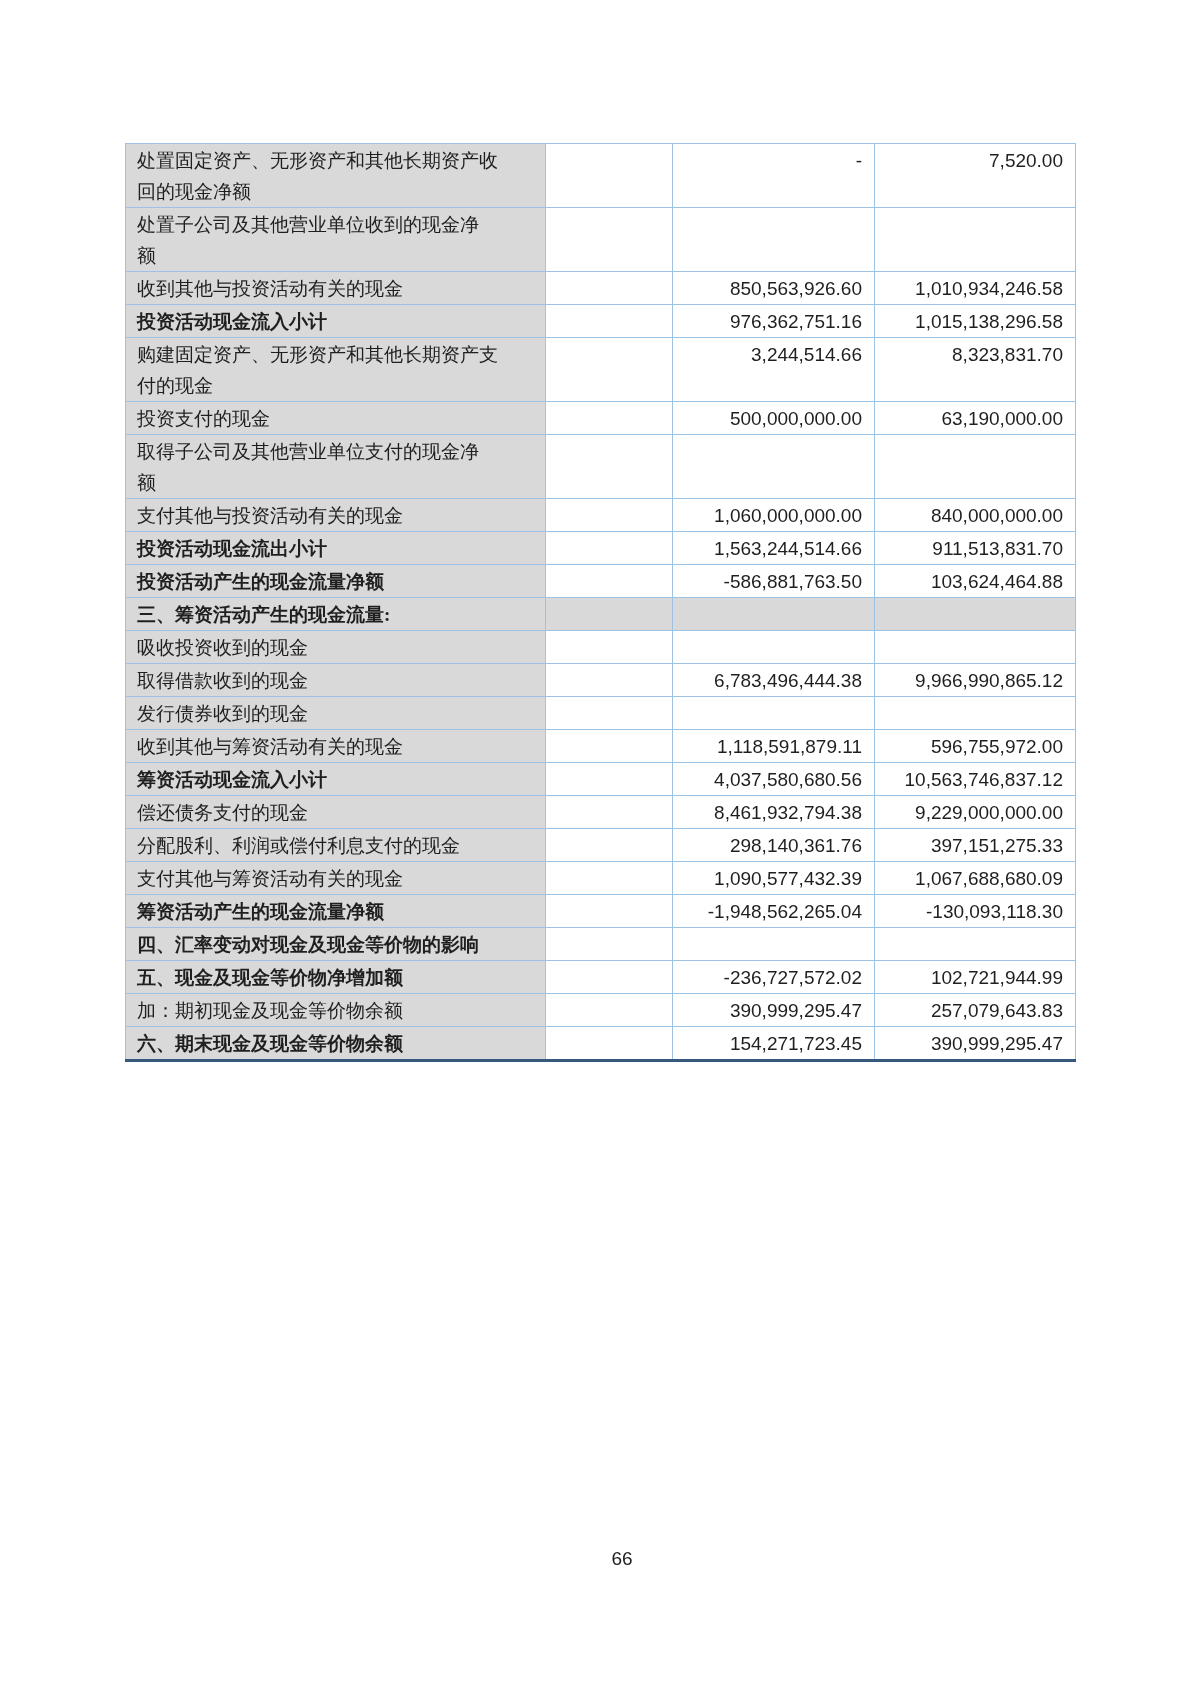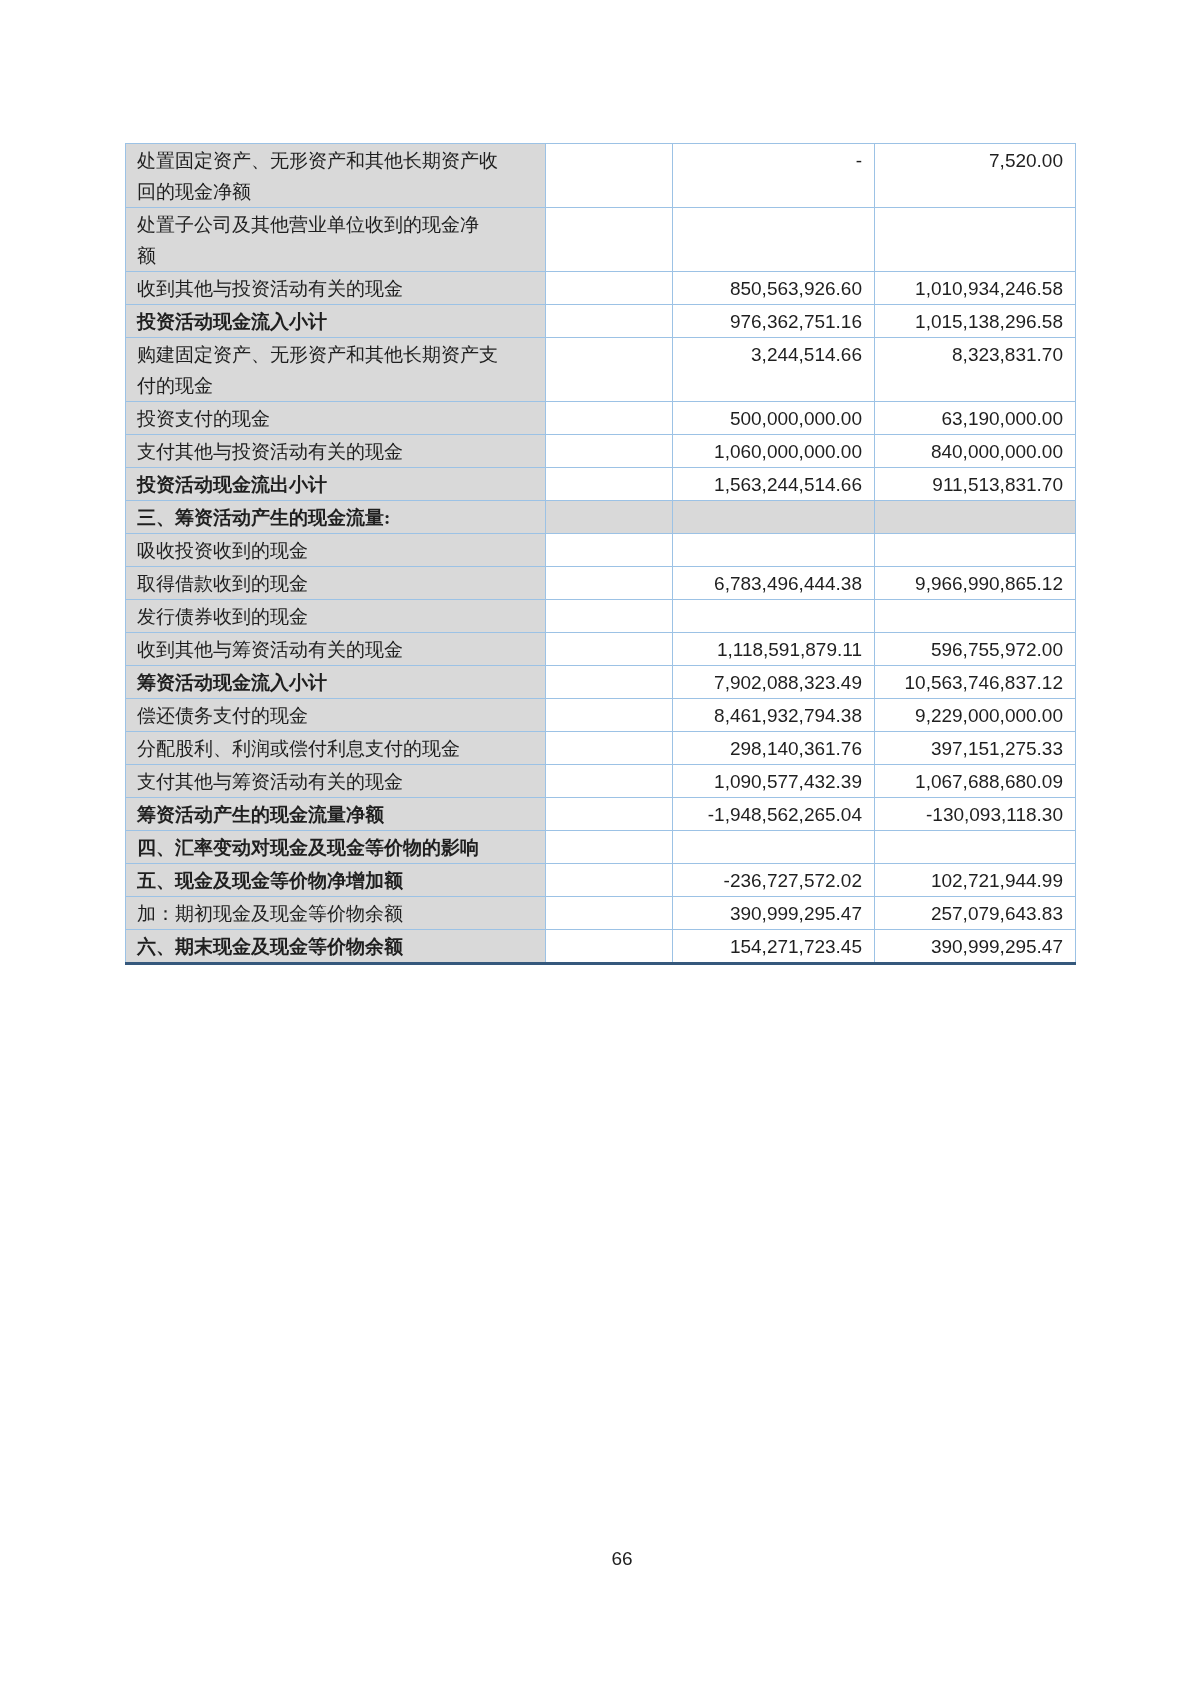--- a/index.html
+++ b/index.html
@@ -122,32 +122,45 @@
           <td class="c-note"></td>
           <td class="c-val">3,244,514.66</td>
           <td class="c-val">8,323,831.70</td>
         </tr>
         <tr class="r-item">
           <td class="c-label">投资支付的现金</td>
           <td class="c-note"></td>
           <td class="c-val">500,000,000.00</td>
           <td class="c-val">63,190,000.00</td>
         </tr>
+        <tr class="r-item two-line">
+          <td class="c-label">取得子公司及其他营业单位支付的现金净
+额</td>
+          <td class="c-note"></td>
+          <td class="c-val"></td>
+          <td class="c-val"></td>
+        </tr>
         <tr class="r-item">
           <td class="c-label">支付其他与投资活动有关的现金</td>
           <td class="c-note"></td>
           <td class="c-val">1,060,000,000.00</td>
           <td class="c-val">840,000,000.00</td>
         </tr>
         <tr class="r-subtotal">
           <td class="c-label">投资活动现金流出小计</td>
           <td class="c-note"></td>
           <td class="c-val">1,563,244,514.66</td>
           <td class="c-val">911,513,831.70</td>
         </tr>
+        <tr class="r-subtotal">
+          <td class="c-label">投资活动产生的现金流量净额</td>
+          <td class="c-note"></td>
+          <td class="c-val">-586,881,763.50</td>
+          <td class="c-val">103,624,464.88</td>
+        </tr>
         <tr class="r-section">
           <td class="c-label">三、筹资活动产生的现金流量:</td>
           <td class="c-note"></td>
           <td class="c-val"></td>
           <td class="c-val"></td>
         </tr>
         <tr class="r-item">
           <td class="c-label">吸收投资收到的现金</td>
           <td class="c-note"></td>
           <td class="c-val"></td>
@@ -167,21 +180,21 @@
         </tr>
         <tr class="r-item">
           <td class="c-label">收到其他与筹资活动有关的现金</td>
           <td class="c-note"></td>
           <td class="c-val">1,118,591,879.11</td>
           <td class="c-val">596,755,972.00</td>
         </tr>
         <tr class="r-subtotal">
           <td class="c-label">筹资活动现金流入小计</td>
           <td class="c-note"></td>
-          <td class="c-val">7,902,088,323.49</td>
+          <td class="c-val">4,037,580,680.56</td>
           <td class="c-val">10,563,746,837.12</td>
         </tr>
         <tr class="r-item">
           <td class="c-label">偿还债务支付的现金</td>
           <td class="c-note"></td>
           <td class="c-val">8,461,932,794.38</td>
           <td class="c-val">9,229,000,000.00</td>
         </tr>
         <tr class="r-item">
           <td class="c-label">分配股利、利润或偿付利息支付的现金</td>

